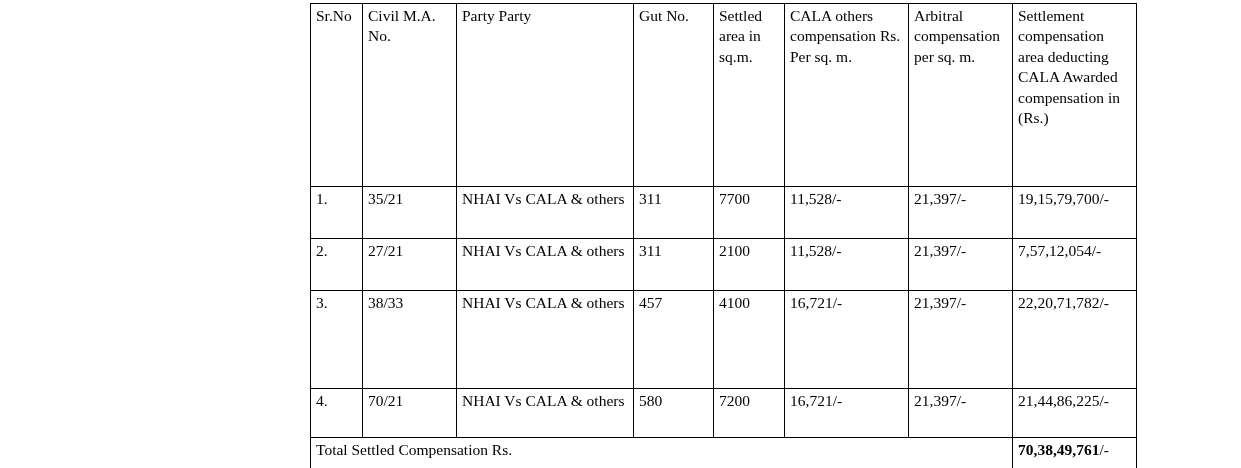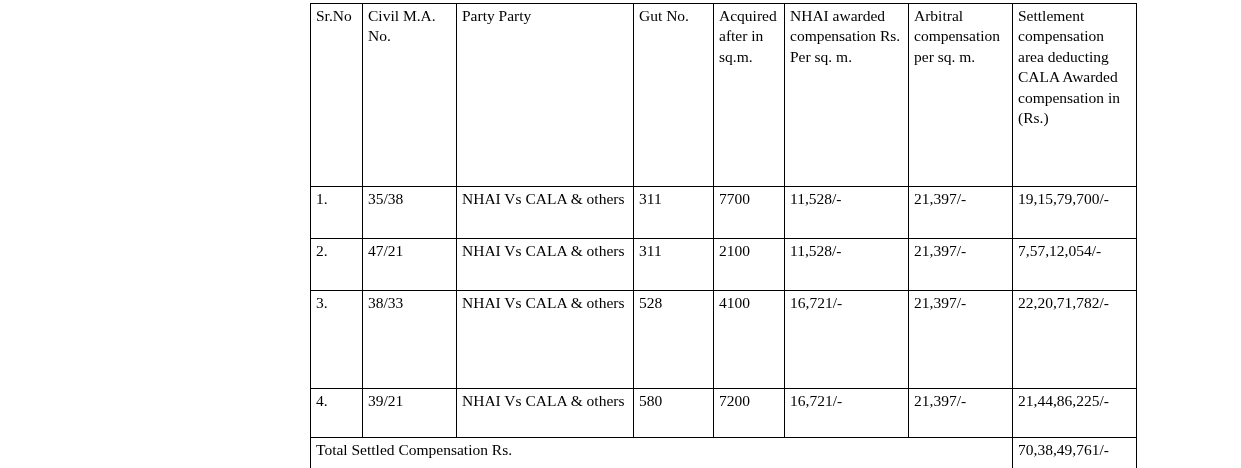--- a/index.html
+++ b/index.html
@@ -60,21 +60,21 @@
     padding-right: 6px;
   }
   td.total-label {
     text-align: right;
     padding-right: 7px;
     vertical-align: top;
   }
   td.total-value {
     text-align: left;
   }
-  .bold { font-weight: normal; }
+  .bold { font-weight: bold; }
 </style>
 </head>
 <body>
 
 <div class="page">
 
   <table class="comp-table">
     <colgroup>
       <col class="c-srno">
       <col class="c-civil">
@@ -84,62 +84,62 @@
       <col class="c-cala">
       <col class="c-arb">
       <col class="c-settle">
     </colgroup>
     <tbody>
       <tr class="header-row">
         <td>Sr.No</td>
         <td>Civil M.A. No.</td>
         <td>Party Party</td>
         <td>Gut No.</td>
-        <td>Acquired after in sq.m.</td>
-        <td>NHAI awarded compensation Rs. Per sq. m.</td>
+        <td>Settled area in sq.m.</td>
+        <td>CALA others compensation Rs. Per sq. m.</td>
         <td>Arbitral compensation per sq. m.</td>
         <td>Settlement compensation area deducting CALA Awarded compensation in (Rs.)</td>
       </tr>
 
       <tr class="row-1">
         <td>1.</td>
-        <td>35/38</td>
+        <td>35/21</td>
         <td>NHAI Vs CALA &amp; others</td>
         <td>311</td>
         <td>7700</td>
         <td>11,528/-</td>
         <td>21,397/-</td>
         <td class="num-right">19,15,79,700/-</td>
       </tr>
 
       <tr class="row-2">
         <td>2.</td>
-        <td>47/21</td>
+        <td>27/21</td>
         <td>NHAI Vs CALA &amp; others</td>
         <td>311</td>
         <td>2100</td>
         <td>11,528/-</td>
         <td>21,397/-</td>
         <td class="num-right">7,57,12,054/-</td>
       </tr>
 
       <tr class="row-3">
         <td>3.</td>
         <td>38/33</td>
         <td>NHAI Vs CALA &amp; others</td>
-        <td>528</td>
+        <td>457</td>
         <td>4100</td>
         <td>16,721/-</td>
         <td>21,397/-</td>
         <td class="num-right">22,20,71,782/-</td>
       </tr>
 
       <tr class="row-4">
         <td>4.</td>
-        <td>39/21</td>
+        <td>70/21</td>
         <td>NHAI Vs CALA &amp; others</td>
         <td>580</td>
         <td>7200</td>
         <td>16,721/-</td>
         <td>21,397/-</td>
         <td class="num-right">21,44,86,225/-</td>
       </tr>
 
       <tr class="total-row">
         <td class="total-label" colspan="7">Total Settled Compensation Rs.</td>

